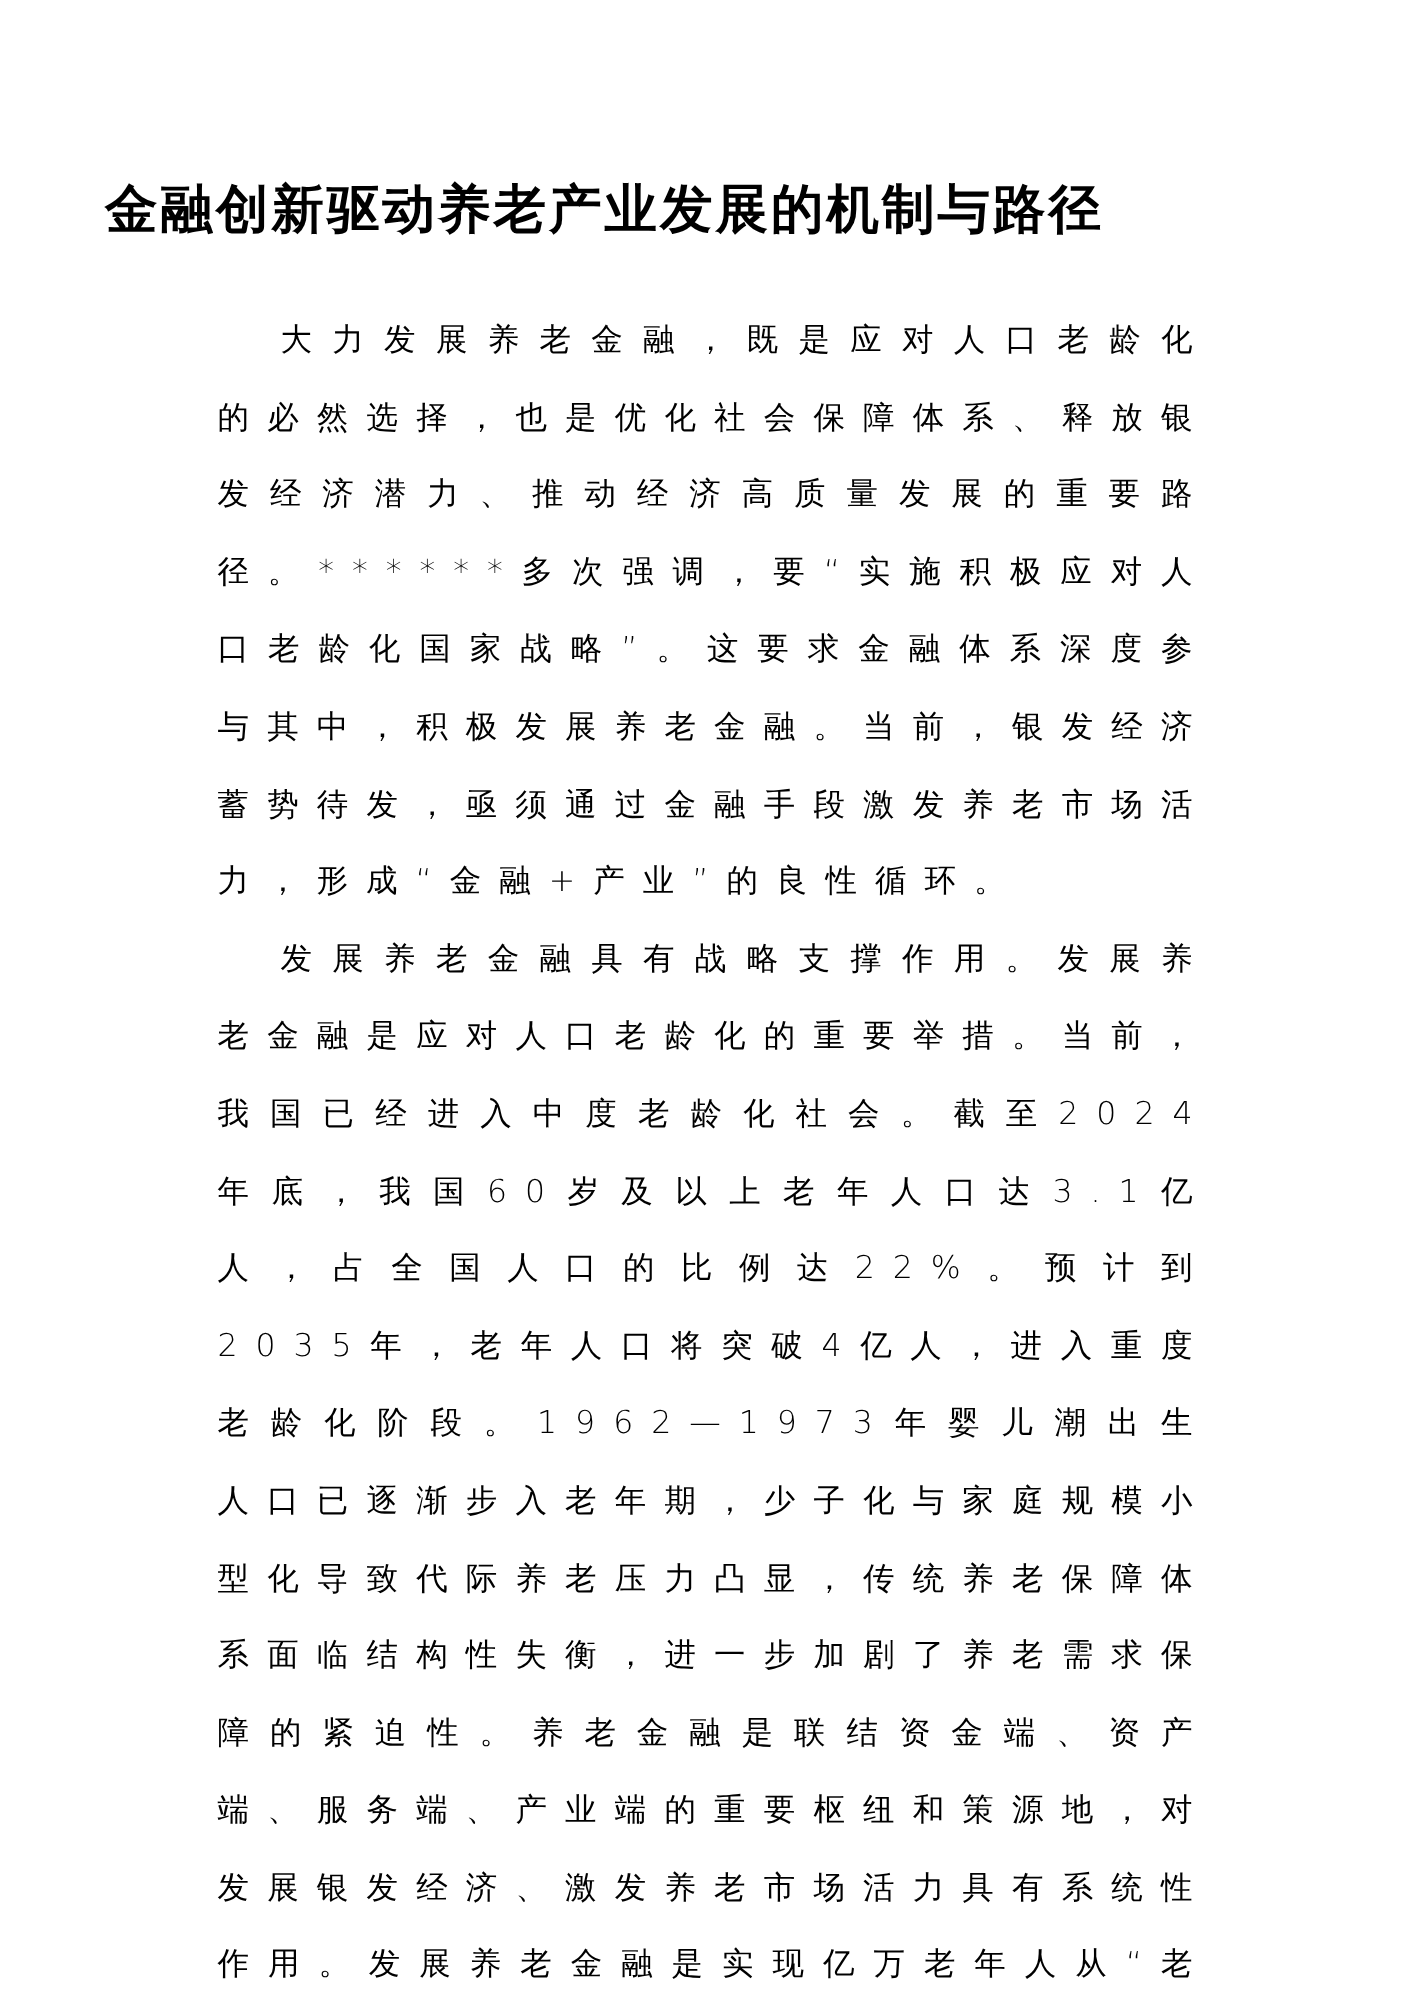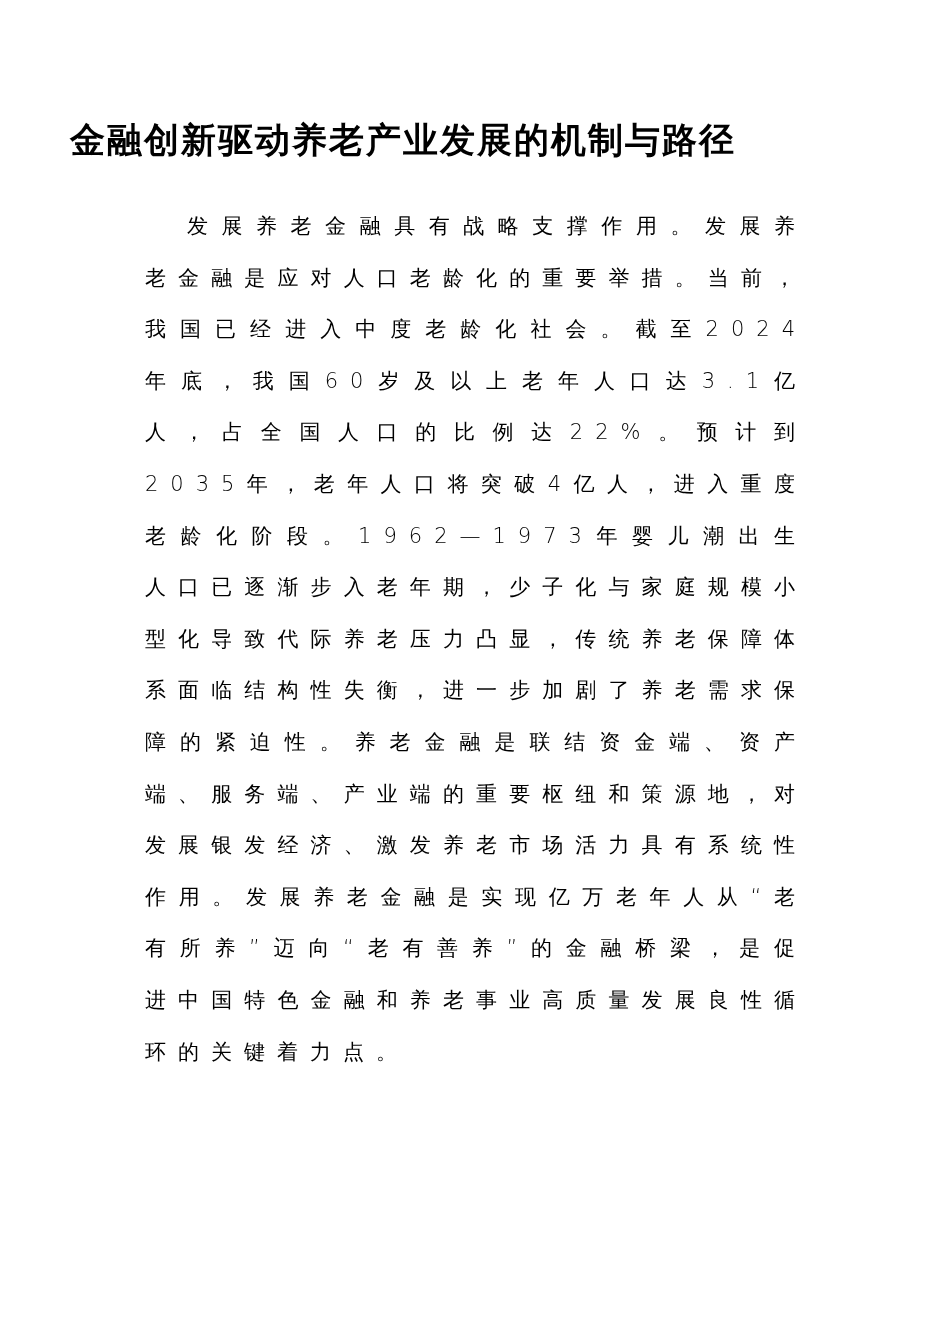--- a/index.html
+++ b/index.html
@@ -55,16 +55,17 @@
       text-align-last: left;
     }
   </style>
 </head>
 <body>
 
 <div class="page">
   <h1 class="title">金融创新驱动养老产业发展的机制与路径</h1>
 
   <div class="body-text">
+    <p>大力发展养老金融，既是应对人口老龄化的必然选择，也是优化社会保障体系、释放银发经济潜力、推动经济高质量发展的重要路径。******多次强调，要“实施积极应对人口老龄化国家战略”。这要求金融体系深度参与其中，积极发展养老金融。当前，银发经济蓄势待发，亟须通过金融手段激发养老市场活力，形成“金融+产业”的良性循环。</p>
     <p>发展养老金融具有战略支撑作用。发展养老金融是应对人口老龄化的重要举措。当前，我国已经进入中度老龄化社会。截至2024年底，我国60岁及以上老年人口达3.1亿人，占全国人口的比例达22%。预计到2035年，老年人口将突破4亿人，进入重度老龄化阶段。1962—1973年婴儿潮出生人口已逐渐步入老年期，少子化与家庭规模小型化导致代际养老压力凸显，传统养老保障体系面临结构性失衡，进一步加剧了养老需求保障的紧迫性。养老金融是联结资金端、资产端、服务端、产业端的重要枢纽和策源地，对发展银发经济、激发养老市场活力具有系统性作用。发展养老金融是实现亿万老年人从“老有所养”迈向“老有善养”的金融桥梁，是促进中国特色金融和养老事业高质量发展良性循环的关键着力点。</p>
 
   </div>
 </div>
 
 </body></html>

